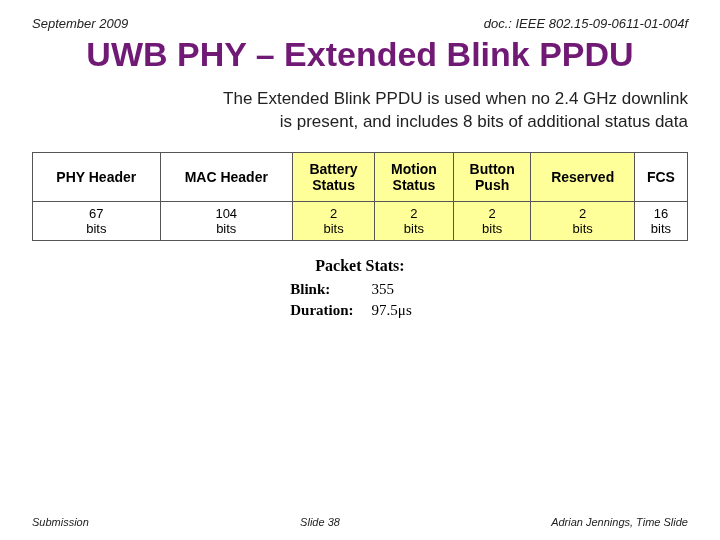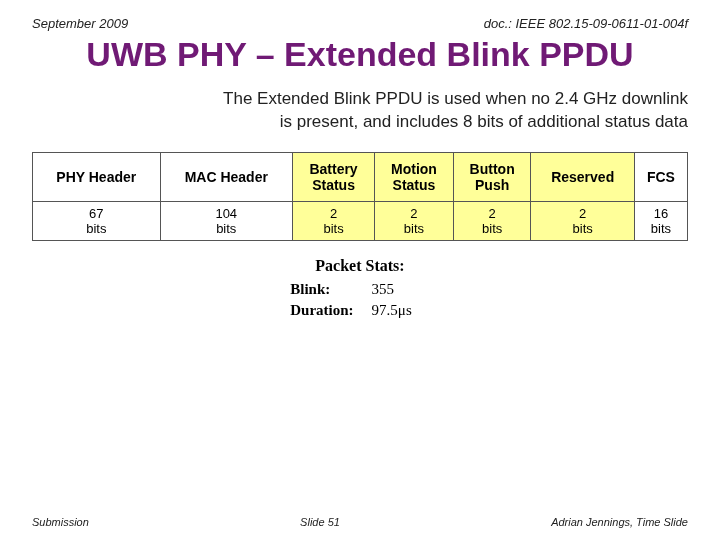--- a/index.html
+++ b/index.html
@@ -172,16 +172,16 @@
       <tr>
         <td class="stats-label">Duration:</td>
         <td class="stats-value">97.5μs</td>
       </tr>
     </tbody>
       </table>
   </div>
 
   <div class="footer-row">
     <span class="footer-left">Submission</span>
-    <span class="footer-center">Slide 51</span>
+    <span class="footer-center">Slide 38</span>
     <span class="footer-right">Adrian Jennings, Time Slide</span>
   </div>
 </div>
 
 </body></html>

